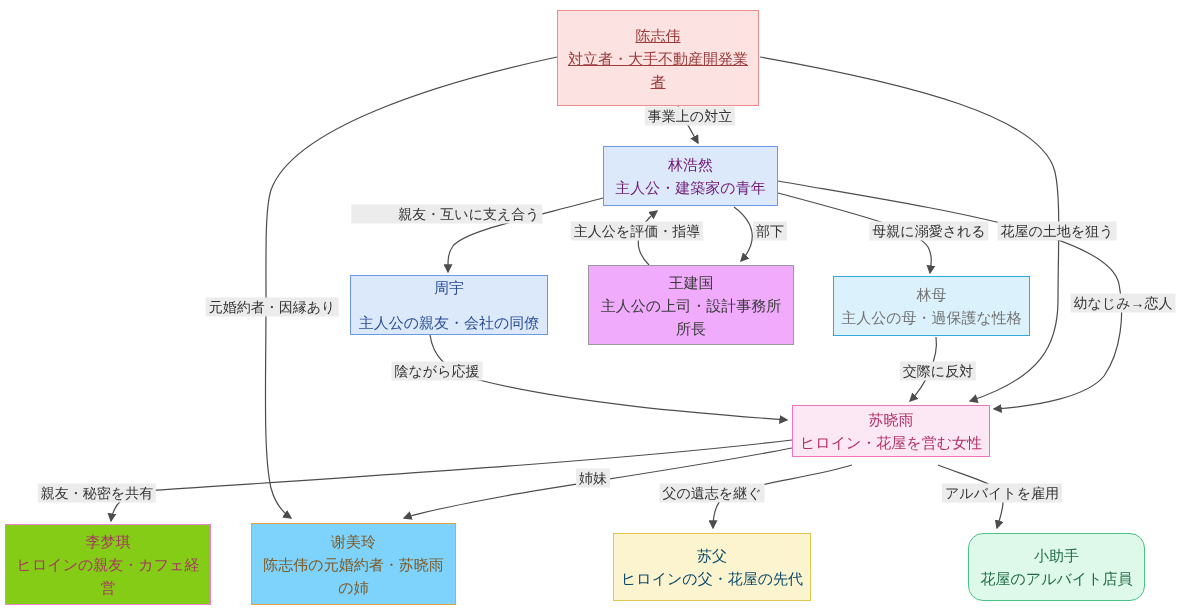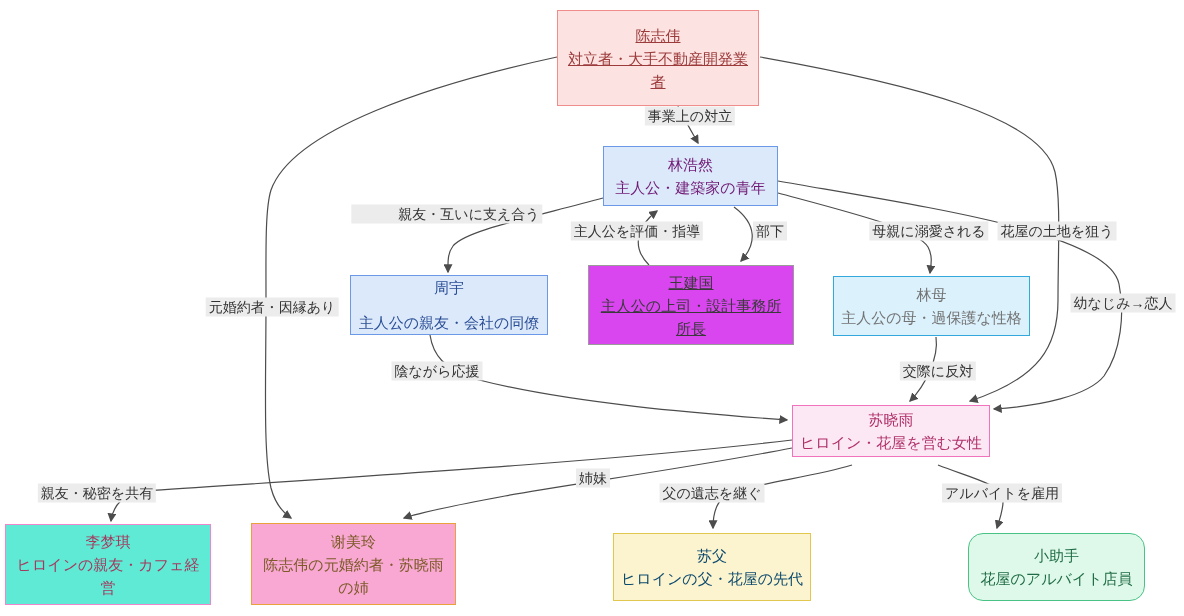--- a/index.html
+++ b/index.html
@@ -66,39 +66,39 @@
 者</span>
   </div>
   <div class="node" id="n-lin" style="background: rgb(220, 233, 251); border-color: rgb(107, 153, 232); color: #701a75;">
     <span class="name">林浩然</span>
     <span class="desc">主人公・建築家の青年</span>
   </div>
   <div class="node" id="n-zhou" style="background: rgb(220, 233, 251); border-color: rgb(107, 153, 232); color: rgb(43, 79, 150);">
     <span class="name">周宇</span>
     <span class="desc">主人公の親友・会社の同僚</span>
   </div>
-  <div class="node" id="n-wang" style="background: #d946ef; border-color: rgb(154, 154, 154); color: rgb(58, 58, 58); text-decoration: underline;">
+  <div class="node" id="n-wang" style="background: #f0abfc; border-color: rgb(154, 154, 154); color: rgb(58, 58, 58);">
     <span class="name">王建国</span>
     <span class="desc">主人公の上司・設計事務所
 所長</span>
   </div>
   <div class="node" id="n-linmu" style="background: rgb(219, 241, 252); border-color: rgb(51, 168, 221); color: #737373;">
     <span class="name">林母</span>
     <span class="desc">主人公の母・過保護な性格</span>
   </div>
   <div class="node" id="n-su" style="background: rgb(252, 232, 244); border-color: rgb(241, 115, 189); color: rgb(176, 48, 105);">
     <span class="name">苏晓雨</span>
     <span class="desc">ヒロイン・花屋を営む女性</span>
   </div>
-  <div class="node" id="n-li" style="background: #5eead4; border-color: rgb(239, 134, 205); color: rgb(165, 57, 95);">
+  <div class="node" id="n-li" style="background: #84cc16; border-color: rgb(239, 134, 205); color: rgb(165, 57, 95);">
     <span class="name">李梦琪</span>
     <span class="desc">ヒロインの親友・カフェ経
 営</span>
   </div>
-  <div class="node" id="n-xie" style="background: #f9a8d4; border-color: rgb(233, 162, 59); color: rgb(125, 90, 40);">
+  <div class="node" id="n-xie" style="background: #7dd3fc; border-color: rgb(233, 162, 59); color: rgb(125, 90, 40);">
     <span class="name">谢美玲</span>
     <span class="desc">陈志伟の元婚約者・苏晓雨
 の姉</span>
   </div>
   <div class="node" id="n-sufu" style="background: rgb(252, 244, 207); border-color: rgb(226, 199, 79); color: #0c4a6e;">
     <span class="name">苏父</span>
     <span class="desc">ヒロインの父・花屋の先代</span>
   </div>
   <div class="node" id="n-helper" style="background: rgb(222, 249, 233); border-color: rgb(73, 195, 133); color: rgb(31, 107, 69);">
     <span class="name">小助手</span>

